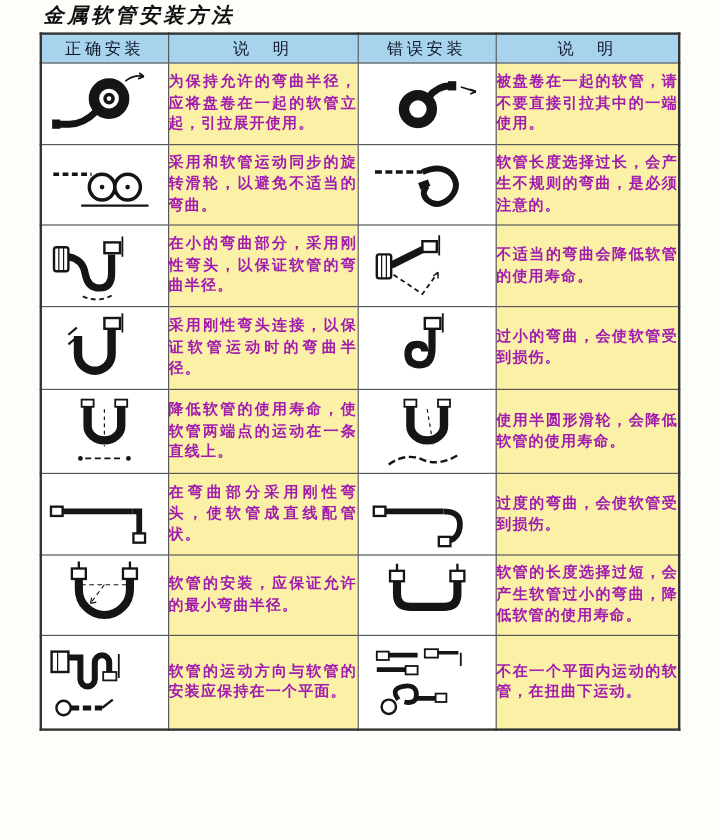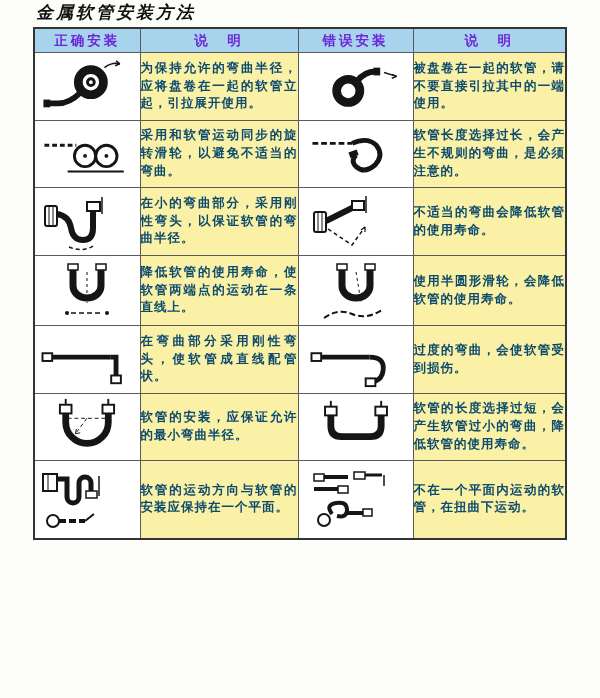--- a/index.html
+++ b/index.html
@@ -20,28 +20,28 @@
     width:532px;border-collapse:collapse;table-layout:fixed;
     border:2px solid var(--table-border,#333);
   }
   table.install th, table.install td{
     border:1px solid var(--grid-line,#555);
     padding:0;vertical-align:middle;
   }
   col.c1{width:106px;} col.c2{width:158px;} col.c3{width:115px;} col.c4{width:153px;}
   thead th{
     background:var(--header-bg,#a7d3ec);
-    height:23px;font-size:13.5px;font-weight:bold;color:#6d28d9;
+    height:23px;font-size:13.5px;font-weight:normal;color:#0f172a;
     letter-spacing:3px;text-align:center;
   }
   td.img{background:var(--cell-bg,#fff);text-align:center;}
   td.img svg{display:inline-block;vertical-align:middle;}
   td.desc{
     background:var(--desc-bg,#faf1a6);
-    font-size:12.5px;font-weight:bold;color:#0c4a6e;
+    font-size:12.5px;font-weight:bold;color:#a21caf;
     line-height:1.42;letter-spacing:1px;
     padding:4px 9px 4px 11px;text-align:justify;
   }
   tr.r-a{height:68px;} tr.r-b{height:70px;} tr.r-c{height:67px;padding-left:14px;}
   tr.r-d{height:69px;} tr.r-last{height:78px;padding-left:23px;}
   .ink{stroke:#151515;fill:none;}
   .inkfill{fill:#151515;stroke:none;}
   .box{fill:#fff;stroke:#151515;}
 </style>
 </head>
@@ -136,20 +136,39 @@
             <path class="ink" d="M18 30 L46 16" stroke-width="6"></path>
             <rect class="box" x="44" y="10" width="12" height="9" stroke-width="2"></rect>
             <line class="ink" x1="58" y1="5" x2="58" y2="22" stroke-width="1.5"></line>
             <path class="ink" d="M20 38 L44 54 L57 36" stroke-width="1.5" stroke-dasharray="4 3"></path>
             <path class="ink" d="M57 36 l-4 3 m4 -3 l0 5" stroke-width="1.2"></path>
           </svg>
         </td>
         <td class="desc">不适当的弯曲会降低软管的使用寿命。</td>
       </tr>
 
+      <tr class="r-d">
+        <td class="img">
+          <svg width="96" height="62" viewBox="0 0 96 62">
+            <path class="ink" d="M26 21 L26 36 A14 14 0 0 0 54 36 L54 16" stroke-width="7"></path>
+            <rect class="box" x="48" y="6" width="13" height="9" stroke-width="2"></rect>
+            <line class="ink" x1="63" y1="2" x2="63" y2="18" stroke-width="1.5"></line>
+            <path class="ink" d="M18 20 l7 -6 m-7 14 l7 -6" stroke-width="1.8"></path>
+          </svg>
+        </td>
+        <td class="desc">采用刚性弯头连接，以保证软管运动时的弯曲半径。</td>
+        <td class="img">
+          <svg width="100" height="62" viewBox="0 0 96 62">
+            <path class="ink" d="M52 16 L52 31 Q52 45 42 45 Q32 45 32 36 Q32 28 40 28 Q46 28 46 34" stroke-width="6"></path>
+            <rect class="box" x="46" y="6" width="13" height="9" stroke-width="2"></rect>
+            <line class="ink" x1="61" y1="2" x2="61" y2="18" stroke-width="1.5"></line>
+          </svg>
+        </td>
+        <td class="desc">过小的弯曲，会使软管受到损伤。</td>
+      </tr>
 
       <tr class="r-b">
         <td class="img">
           <svg width="96" height="62" viewBox="0 0 96 62">
             <rect class="box" x="29" y="4" width="10" height="6" stroke-width="1.5"></rect>
             <rect class="box" x="57" y="4" width="10" height="6" stroke-width="1.5"></rect>
             <path class="ink" d="M34 10 L34 26 A14 12 0 0 0 62 26 L62 10" stroke-width="7"></path>
             <line class="ink" x1="48" y1="12" x2="48" y2="43" stroke-width="1" stroke-dasharray="3 3"></line>
             <circle class="inkfill" cx="28" cy="53" r="2"></circle>
             <circle class="inkfill" cx="68" cy="53" r="2"></circle>

